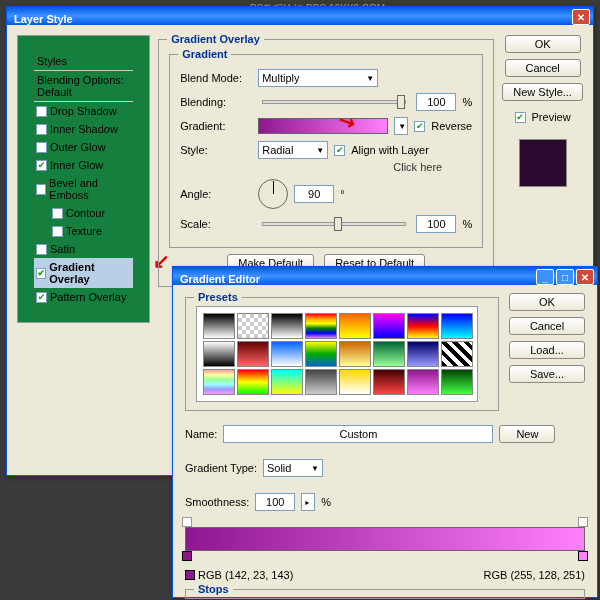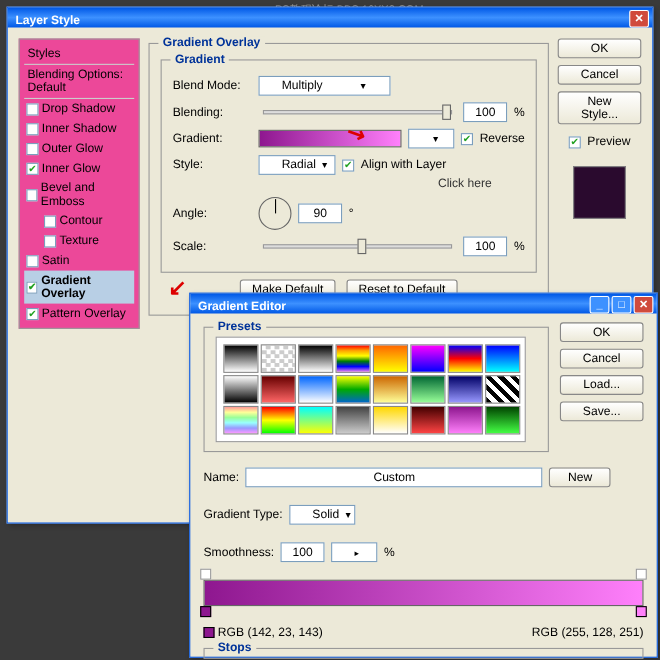--- a/index.html
+++ b/index.html
@@ -3,32 +3,32 @@
 <meta charset="utf-8">
 <style>
 *{box-sizing:border-box;font-family:Tahoma,Arial,sans-serif;font-size:11px;margin:0;padding:0}
 body{background:#3a3a3a;width:600px;height:600px;position:relative;overflow:hidden}
 .win{position:absolute;background:#ece9d8;border:1px solid #0054e3;box-shadow:2px 2px 5px rgba(0,0,0,0.3)}
 .titlebar{background:linear-gradient(to bottom,#0058e6,#3d91ff,#0058e6);height:18px;display:flex;align-items:flex-end;padding:0 3px;color:#fff;font-weight:bold}
 .titlebar .title{flex:1;padding-left:4px}
 .titlebar .tbtn{width:18px;height:16px;margin-left:2px;background:#d04a3c;border:1px solid #fff;display:flex;align-items:center;justify-content:center;font-size:10px;border-radius:2px}
 .titlebar .tbtn.min,.titlebar .tbtn.max{background:#3d91ff}
 .body{padding:10px;display:flex;gap:8px}
-.styles-list{width:142px;border:1px solid #999;background:#ec4899;padding:4px}
+.styles-list{width:142px;border:1px solid #999;background:#15803d;padding:16px}
 .styles-list .hdr{padding:3px;border-bottom:1px solid #ccc;cursor:default}
 .styles-list .item{padding:3px 2px;display:flex;align-items:center;gap:3px;cursor:default}
 .styles-list .item.sel{background:#b8cfe5;font-weight:bold}
 .styles-list .item.indent{padding-left:18px}
 .chk{width:11px;height:11px;border:1px solid #7b9ebd;background:#fff;display:inline-flex;align-items:center;justify-content:center;font-size:9px;color:#21a121}
 .center{flex:1}
 .fieldset{border:1px solid #999;padding:8px 10px;margin:4px 0;position:relative}
 .fieldset .legend{position:absolute;top:-7px;left:8px;background:#ece9d8;padding:0 4px;font-weight:bold;color:#003399}
 .row{display:flex;align-items:center;margin:6px 0;gap:6px}
 .row .lbl{width:72px;text-align:left}
-.select{border:1px solid #7b9ebd;background:#fff;height:18px;padding:0 20px;display:flex;align-items:center;justify-content:space-between;gap:4px}
+.select{border:1px solid #7b9ebd;background:#fff;height:18px;padding:0 3px;display:flex;align-items:center;justify-content:space-between;gap:4px}
 .select .arr{font-size:8px}
 .slider{flex:1;height:4px;background:#ddd;border:1px solid #999;position:relative;margin:0 4px}
 .slider .thumb{position:absolute;width:8px;height:14px;background:#ece9d8;border:1px solid #666;top:-6px}
 .numbox{width:40px;height:18px;border:1px solid #7b9ebd;background:#fff;text-align:center;line-height:16px}
 .btn{background:linear-gradient(#fff,#ece9d8);border:1px solid #888;padding:2px 10px;border-radius:3px;cursor:default;min-width:76px;text-align:center}
 .rightcol{width:88px;display:flex;flex-direction:column;gap:6px;align-items:center}
 .gradbar{width:130px;height:16px;border:1px solid #666;background:linear-gradient(to right,#8e178f,#ff80fb);position:relative}
 .angle-dial{width:30px;height:30px;border:1px solid #666;border-radius:50%;position:relative}
 .angle-dial::after{content:'';position:absolute;width:1px;height:13px;background:#000;left:14px;top:1px}
 .preview-sw{width:48px;height:48px;background:#2a0a2e;border:1px solid #888;margin-top:4px}

